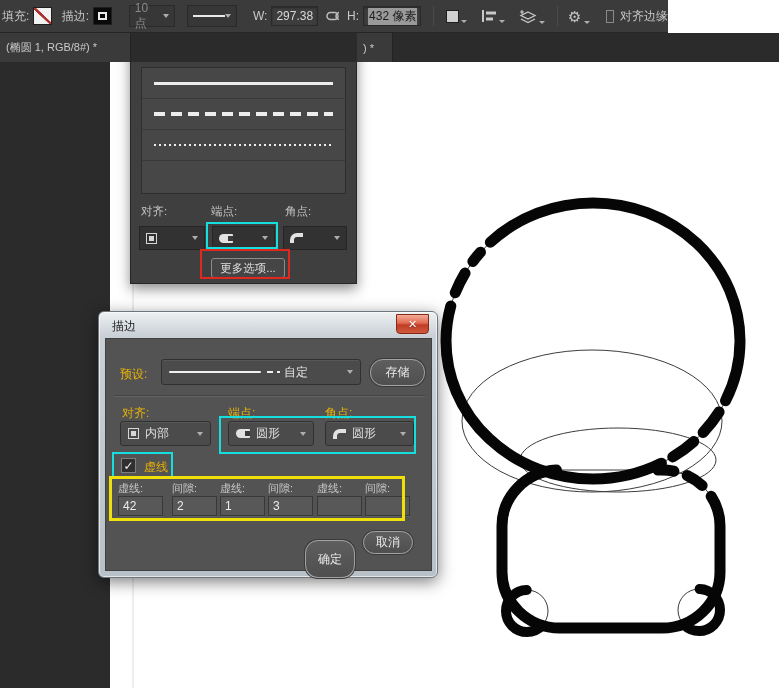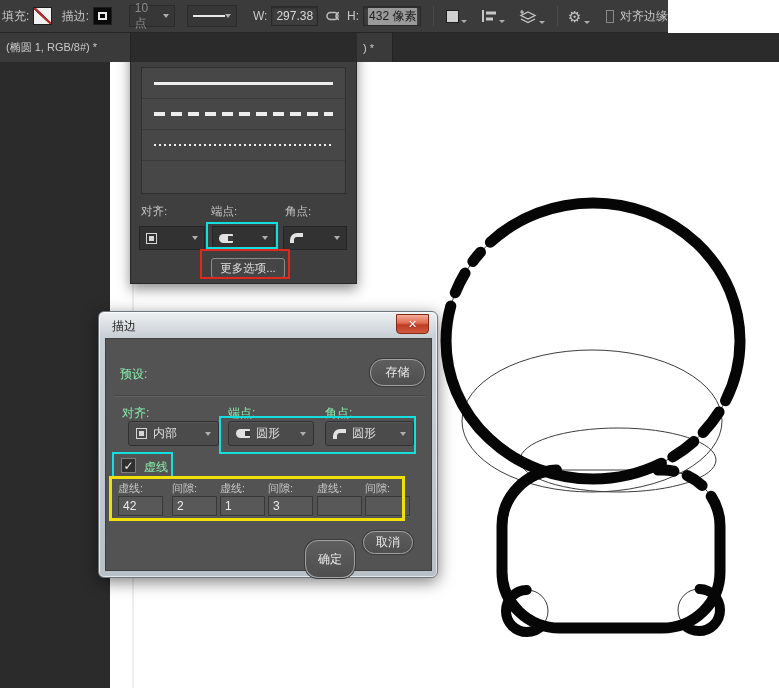--- a/index.html
+++ b/index.html
@@ -81,21 +81,21 @@
             background:linear-gradient(#eef1f3,#c9d0d6 24px,#b9c1c8);
             border:1px solid #6f767c; border-radius:6px;
             box-shadow:0 4px 16px rgba(0,0,0,.5), inset 0 0 0 1px rgba(255,255,255,.6); }
   .dlg-title { position:absolute; left:13px; top:6px; color:#1c1c1c; }
   .dlg-close { position:absolute; left:297px; top:2px; width:33px; height:20px;
                background:linear-gradient(#f3ac99,#e06a50 45%,#bf3c26 55%,#d05a3e);
                border:1px solid #852a17; border-radius:0 0 4px 4px; color:#fff; font-size:11px; font-weight:bold;
                display:flex; align-items:center; justify-content:center; text-shadow:0 1px 1px rgba(0,0,0,.4); }
   .dlg-body { position:absolute; left:6px; top:26px; width:327px; height:233px; background:#535353;
               border:1px solid #404040; color:#cecece; }
-  .dlg-label { position:absolute; white-space:nowrap; color:#86efac; }
+  .dlg-label { position:absolute; white-space:nowrap; color:#eab308; }
   .dlg-dd { position:absolute; height:26px; background:#4b4b4b; border:1px solid #303030; border-radius:3px;
             box-shadow:inset 0 1px 0 rgba(255,255,255,.07);
             display:flex; align-items:center; padding:0 7px; color:#e0e0e0; }
   .dlg-dd .chev { margin-left:auto; }
   .dlg-dd .txt { margin-left:6px; }
   .preset-line { width:92px; height:2px; background:#f0f0f0; border-radius:1px; }
   .preset-dot1 { width:6px; height:2px; background:#f0f0f0; margin-left:6px; }
   .preset-dot2 { width:3px; height:2px; background:#f0f0f0; margin-left:4px; margin-right:4px; }
   .pill { position:absolute; background:linear-gradient(#5e5e5e,#4f4f4f); border:1px solid #a2a2a2;
           border-radius:13px; box-shadow:0 0 0 1px #3a3a3a; color:#eaeaea;
@@ -252,27 +252,34 @@
     <div class="more-btn">更多选项...</div>
   </div>
 
   <div class="dialog">
     <div class="dlg-title">描边</div>
     <div class="dlg-close">
       <span>✕</span>
     </div>
     <div class="dlg-body">
       <span class="dlg-label" style="left:14px; top:27px;">预设:</span>
+      <div class="dlg-dd" style="left:55px; top:20px; width:200px;">
+        <span class="preset-line"></span>
+        <span class="preset-dot1"></span>
+        <span class="preset-dot2"></span>
+        <span>自定</span>
+        <span class="chev"></span>
+      </div>
       <div class="pill" style="left:264px; top:20px; width:55px; height:27px;">存储</div>
       <div class="dlg-sep"></div>
 
       <span class="dlg-label" style="left:16px; top:66px;">对齐:</span>
       <span class="dlg-label" style="left:122px; top:66px;">端点:</span>
       <span class="dlg-label" style="left:219px; top:66px;">角点:</span>
-      <div class="dlg-dd" style="left:14px; top:82px; width:91px; height:25px;margin-left:8px;">
+      <div class="dlg-dd" style="left:14px; top:82px; width:91px; height:25px;">
         <span class="icon-align-sq"></span>
         <span class="txt">内部</span>
         <span class="chev"></span>
       </div>
       <div class="dlg-dd" style="left:122px; top:82px; width:86px; height:25px;">
         <span class="icon-cap"></span>
         <span class="txt">圆形</span>
         <span class="chev"></span>
       </div>
       <div class="dlg-dd" style="left:219px; top:82px; width:89px; height:25px;">

